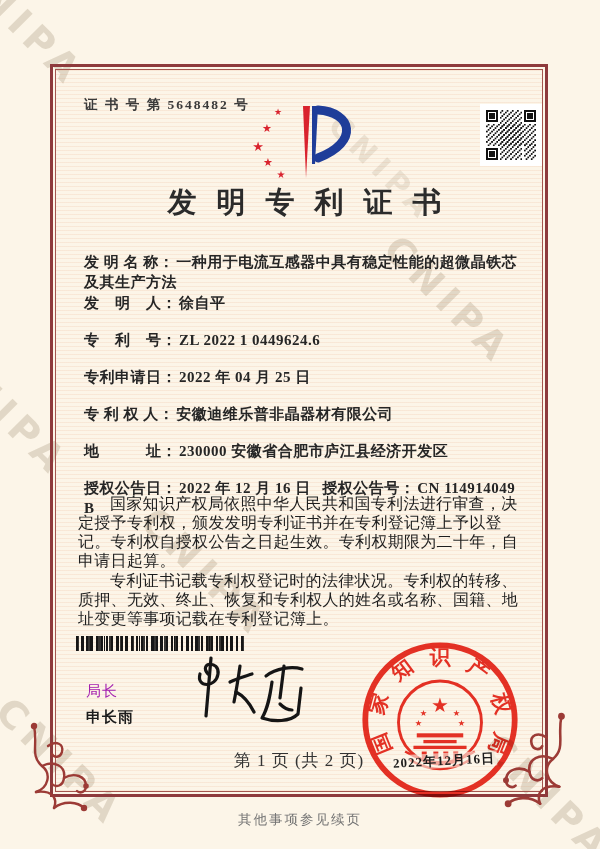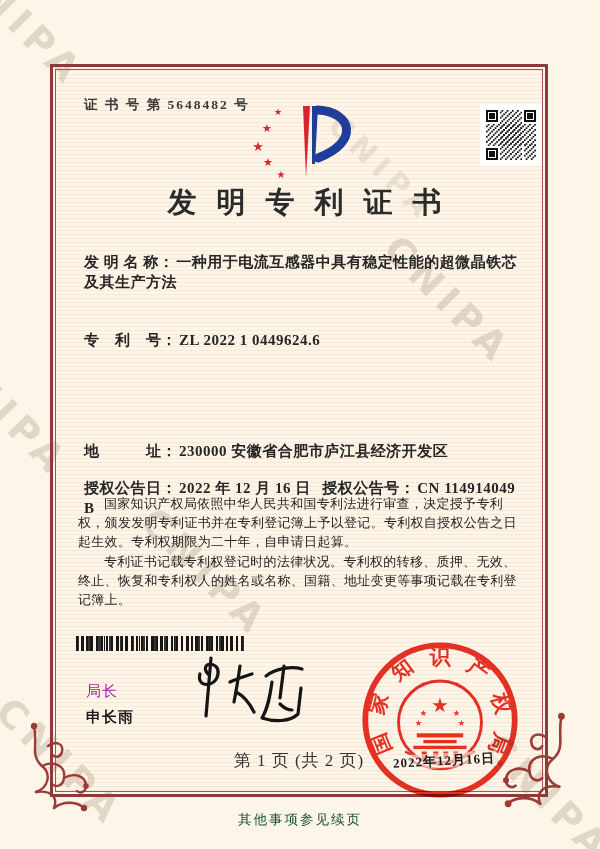--- a/index.html
+++ b/index.html
@@ -18,39 +18,39 @@
          background:repeating-linear-gradient(180deg,rgba(224,140,96,.13) 0 1px,transparent 1px 4px);}
   .abs{position:absolute;z-index:3;}
   .cert-no{left:84px;top:96px;font-size:13.5px;letter-spacing:2px;color:#3a3a3a;font-weight:600;}
   .title{left:50px;top:183px;width:498px;text-align:center;font-size:29px;font-weight:700;
          letter-spacing:20px;padding-left:31px;box-sizing:border-box;color:#2b2b2b;}
   .qr{left:480px;top:104px;width:62px;height:62px;background:#fff;display:flex;
       align-items:center;justify-content:center;}
   .row{left:84px;width:446px;font-size:15px;font-weight:600;letter-spacing:.5px;color:#262626;line-height:1.35;}
   .row .lbl{margin-right:2px;}
   .grant-pair1{display:inline-block;width:234px;}
-  .paras{left:78px;top:494px;width:450px;font-size:13px;line-height:19px;color:#1e1e1e;
+  .paras{left:78px;top:494px;width:450px;font-size:16px;line-height:19px;color:#1e1e1e;
          letter-spacing:.3px;font-weight:500;}
   .paras p{margin:0 0 1px 0;text-indent:2em;}
   .barcode{left:76px;top:636px;width:168px;height:15px;
     background-image:
       repeating-linear-gradient(90deg,#161616 0 2px,transparent 2px 5px),
       repeating-linear-gradient(90deg,#161616 0 1px,transparent 1px 7px),
       repeating-linear-gradient(90deg,rgba(20,20,20,.85) 0 3px,transparent 3px 11px);}
   .director-title{left:86px;top:682px;font-family:"Liberation Sans","DejaVu Sans",sans-serif;
       font-size:15px;font-weight:400;color:#a21caf;letter-spacing:1px;}
   .director-name{left:86px;top:708px;font-family:Liberation Sans, sans-serif;
       font-size:15px;font-weight:700;color:#1d1d1d;letter-spacing:1px;}
   .signature{left:180px;top:652px;z-index:4;}
   .seal{left:357px;top:637px;z-index:4;mix-blend-mode:multiply;opacity:.95;}
   .seal-date{left:368px;top:752px;width:152px;text-align:center;z-index:5;
       transform:rotate(-3deg);font-size:13px;font-weight:600;color:#1c1c1c;letter-spacing:1px;}
   .seal-date span{background:rgba(252,246,235,.6);padding:0 2px;}
   .page-info{left:50px;top:749px;width:498px;text-align:center;font-size:17px;color:#333;letter-spacing:1px;}
-  .footer-note{left:0;top:811px;width:600px;text-align:center;font-size:13.5px;color:#14532d;letter-spacing:2px;}
+  .footer-note{left:0;top:811px;width:600px;text-align:center;font-size:13.5px;color:#737373;letter-spacing:2px;}
   .flourish{z-index:4;}
   .flourish.right{transform:scaleX(-1);}
 </style>
 </head>
 <body>
 
 <div id="page">
 
   <div class="wm" style="left:20px;top:22px">CNIPA</div>
   <div class="wm small" style="left:382px;top:168px">CNIPA</div>
@@ -129,22 +129,31 @@
         <rect x="2" y="24" width="3" height="3"></rect>
       </g>
     </svg>
   </div>
 
   <div class="abs title">发明专利证书</div>
 
   <div class="abs row" style="top:252px">
     <span class="lbl">发 明 名 称：</span><span>一种用于电流互感器中具有稳定性能的超微晶铁芯及其生产方法</span>
   </div>
+  <div class="abs row" style="top:293px">
+    <span class="lbl">发　明　人：</span><span>徐自平</span>
+  </div>
   <div class="abs row" style="top:330px">
     <span class="lbl">专　利　号：</span><span>ZL 2022 1 0449624.6</span>
+  </div>
+  <div class="abs row" style="top:367px">
+    <span class="lbl">专利申请日：</span><span>2022 年 04 月 25 日</span>
+  </div>
+  <div class="abs row" style="top:404px">
+    <span class="lbl">专 利 权 人：</span><span>安徽迪维乐普非晶器材有限公司</span>
   </div>
   <div class="abs row" style="top:441px">
     <span class="lbl">地　　　址：</span><span>230000 安徽省合肥市庐江县经济开发区</span>
   </div>
   <div class="abs row" style="top:478px">
     <span class="grant-pair1">
       <span class="lbl">授权公告日：</span><span>2022 年 12 月 16 日</span>
     </span>
     <span>
       <span class="lbl">授权公告号：</span><span>CN 114914049 B</span>

